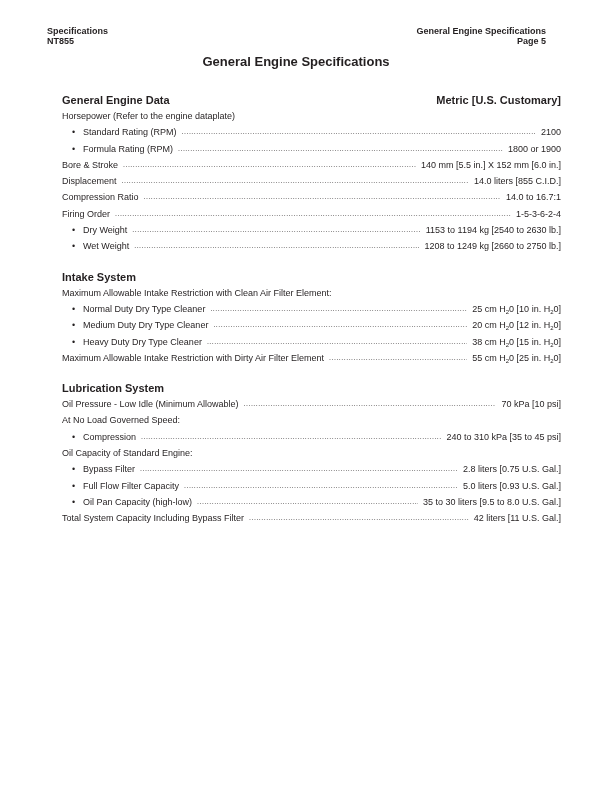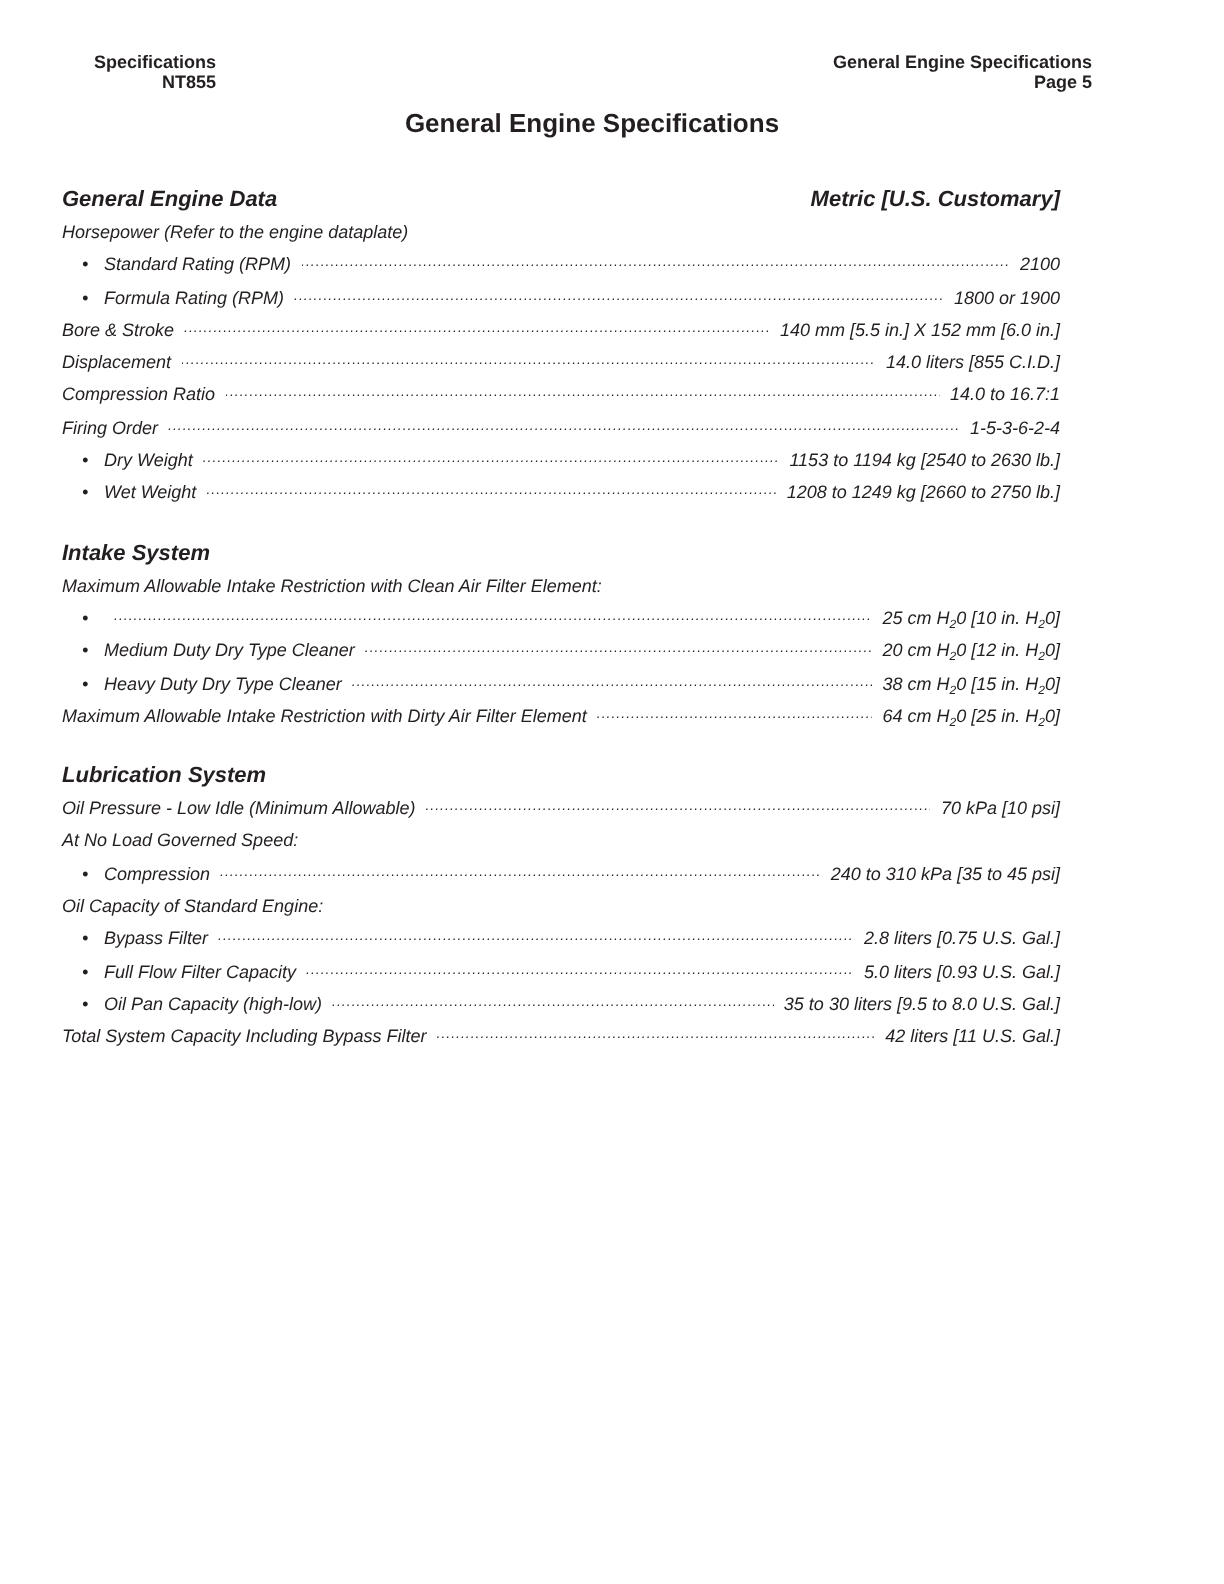--- a/index.html
+++ b/index.html
@@ -1,27 +1,27 @@
 <!DOCTYPE html>
 <html><head>
   <meta charset="utf-8">
   <style>
     html, body { margin: 0; padding: 0; background: #ffffff; }
     body {
       width: 612px; height: 792px; position: relative; overflow: hidden;
       font-family: "Liberation Sans", sans-serif; color: #231f20;
     }
-    .hdr { position: absolute; top: 26px; font-size: 9px; font-weight: bold; line-height: 10px; text-align: right; }
+    .hdr { position: absolute; top: 26px; font-size: 9px; font-weight: bold; line-height: 10px; }
     .hdr-left { left: 47px; }
     .hdr-right { right: 66px; text-align: right; }
     .title {
       position: absolute; top: 54px; left: 0; width: 592px; text-align: center;
       font-size: 13px; font-weight: bold;
     }
-    .content { position: absolute; left: 31px; width: 499px; top: 92px; font-style: italic; }
+    .content { position: absolute; left: 62px; width: 499px; top: 92px; }
     .sec-head {
       display: flex; justify-content: space-between; font-weight: bold; font-size: 11px;
       height: 16px; line-height: 16px;
     }
     .row {
       font-size: 9px; height: 16.3px; line-height: 16.3px; display: flex; align-items: flex-start;
       white-space: nowrap;
     }
     .row.indent { padding-left: 10px; }
     .bullet { width: 11px; flex: none; }
@@ -109,39 +109,40 @@
   <div class="gap"></div>
 
   <div class="sec-head">
     <span>Intake System</span>
   </div>
   <div class="row">
       <span class="lbl">Maximum Allowable Intake Restriction with Clean Air Filter Element:</span>
     </div>
   <div class="row indent">
     <span class="bullet">•</span>
+    <span class="lbl">Normal Duty Dry Type Cleaner</span>
     <span class="leader"></span>
     <span class="val"><span>25 cm H</span><sub>2</sub><span>0 [10 in. H</span><sub>2</sub><span>0]</span></span>
   </div>
   <div class="row indent">
     <span class="bullet">•</span>
     <span class="lbl">Medium Duty Dry Type Cleaner</span>
     <span class="leader"></span>
     <span class="val"><span>20 cm H</span><sub>2</sub><span>0 [12 in. H</span><sub>2</sub><span>0]</span></span>
   </div>
   <div class="row indent">
     <span class="bullet">•</span>
     <span class="lbl">Heavy Duty Dry Type Cleaner</span>
     <span class="leader"></span>
     <span class="val"><span>38 cm H</span><sub>2</sub><span>0 [15 in. H</span><sub>2</sub><span>0]</span></span>
   </div>
   <div class="row">
     <span class="lbl">Maximum Allowable Intake Restriction with Dirty Air Filter Element</span>
     <span class="leader"></span>
-    <span class="val"><span>64 cm H</span><sub>2</sub><span>0 [25 in. H</span><sub>2</sub><span>0]</span></span>
+    <span class="val"><span>55 cm H</span><sub>2</sub><span>0 [25 in. H</span><sub>2</sub><span>0]</span></span>
   </div>
 
   <div class="gap"></div>
 
   <div class="sec-head">
     <span>Lubrication System</span>
   </div>
   <div class="row">
     <span class="lbl">Oil Pressure - Low Idle (Minimum Allowable)</span>
     <span class="leader"></span>

